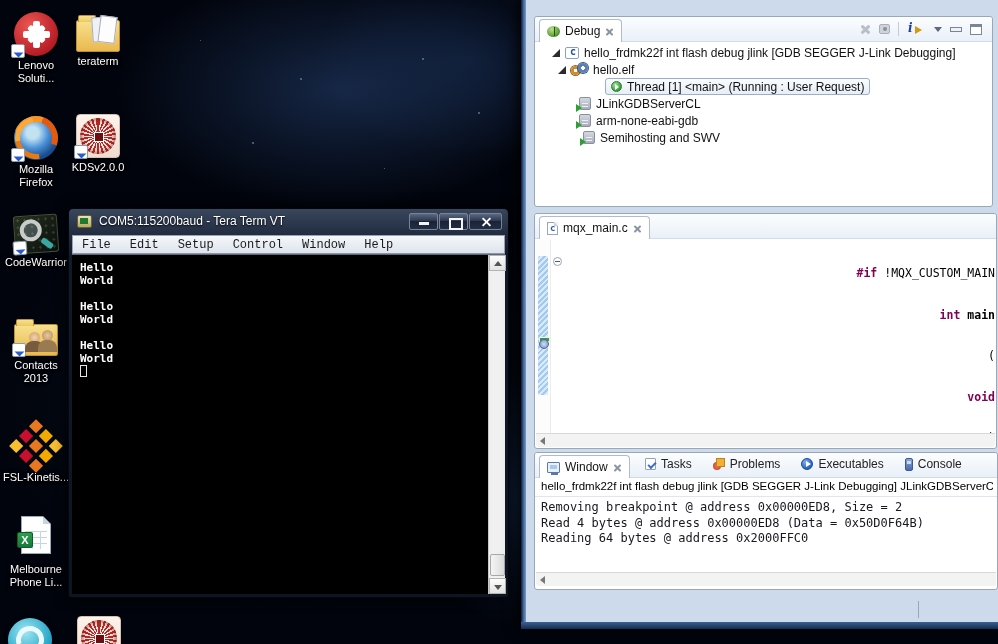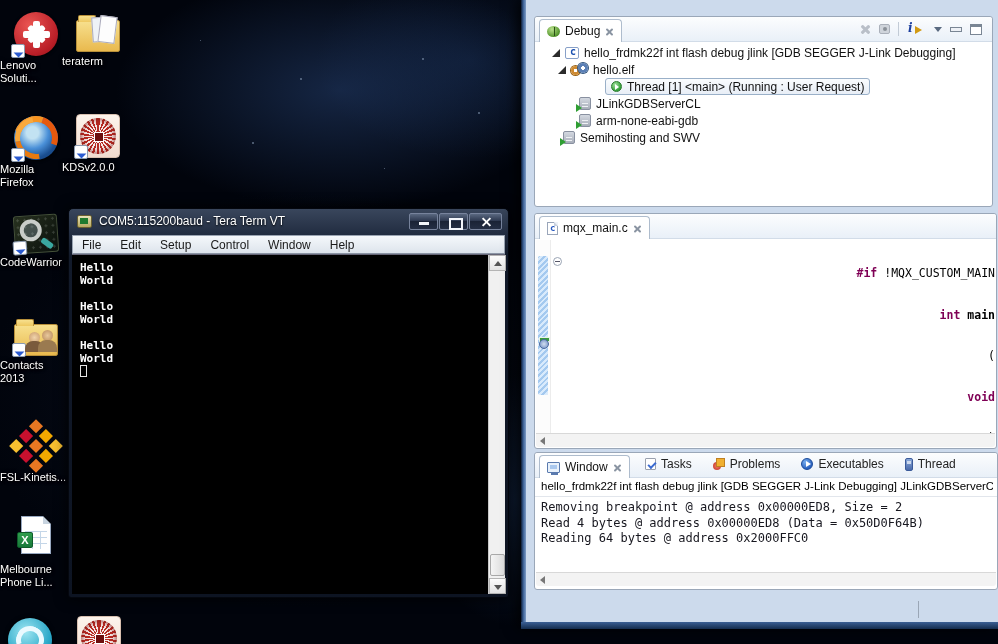--- a/index.html
+++ b/index.html
@@ -10,21 +10,21 @@
   #desktop { position:absolute; inset:0;
     background:
       radial-gradient(ellipse 320px 170px at 340px 90px, rgba(42,72,124,.50), transparent 70%),
       radial-gradient(ellipse 220px 140px at 470px 60px, rgba(30,58,105,.35), transparent 70%),
       radial-gradient(ellipse 140px 180px at 516px 500px, rgba(36,70,120,.40), transparent 70%),
       radial-gradient(ellipse 400px 260px at 300px 400px, rgba(10,18,34,.8), transparent 80%),
       #01040c; }
   .star { position:absolute; width:2px; height:2px; border-radius:50%; background:#aabdd8; opacity:.55; }
 
   
-  .dico { position:absolute; width:72px; cursor:default; }
+  .dico { position:absolute; width:72px; text-align:center; cursor:default; }
   .dimg { position:relative; width:44px; height:44px; margin:0 auto; }
   .dlabel { margin-top:3px; font-size:11px; line-height:13px; color:#fff; white-space:pre-line;
             text-shadow:1px 1px 2px #000,0 0 4px #000; }
   .sc { position:absolute; left:-3px; bottom:-2px; width:14px; height:14px; background:#fff;
         border:1px solid #8a9ab0; border-radius:2px; }
   .sc::after { content:""; position:absolute; left:3px; top:4px; width:0; height:0;
         border-left:7px solid #2a5ad0; border-top:7px solid transparent; transform:rotate(-45deg); }
 
   .i-lenovo { border-radius:50%; background:radial-gradient(circle at 35% 30%, #ea5552, #bb1f28 68%, #8d1018); box-shadow:0 1px 3px #000; }
   .i-lenovo .bar { position:absolute; left:50%; top:50%; width:27px; height:7px; margin:-3.5px 0 0 -13.5px; background:#fff; border-radius:2px; }
@@ -92,21 +92,21 @@
       background:linear-gradient(180deg,#5a6880 0%,#2e3950 45%,#1a2336 50%,#242e44 100%); }
   .tbtn-close { width:33px; }
   .tbtn-min::after { content:""; position:absolute; left:9px; bottom:4px; width:10px; height:3px; background:#f2f5fa; }
   .tbtn-max::after { content:""; position:absolute; left:9px; top:4px; width:10px; height:8px; border:2px solid #f2f5fa; }
   .tbtn-close::before, .tbtn-close::after { content:""; position:absolute; left:11px; top:7px; width:11px; height:2px; background:#fff; }
   .tbtn-close::before { transform:rotate(45deg); }
   .tbtn-close::after { transform:rotate(-45deg); }
   .tt-menu { position:absolute; left:3px; right:3px; top:26px; height:19px;
       background:linear-gradient(180deg,#f5f8fb,#dde4ec); border:1px solid #9aa4b2; border-bottom-color:#8a94a4;
       font-size:12px; color:#1a1a1a; display:flex; align-items:center; padding-left:9px; gap:19px; }
-  .tt-menu span { cursor:default; }
+  .tt-menu span { cursor:default;font-family:Liberation Mono, monospace; }
   .tt-content { position:absolute; left:3px; right:3px; top:45px; bottom:3px; background:#000; border-top:1px solid #667; }
   .tt-term { position:absolute; left:8px; top:6px; color:#fff; font:bold 11px/13px "DejaVu Sans Mono",monospace; white-space:pre; }
   .tt-cursor { position:absolute; left:8px; top:110px; width:7px; height:12px; border:1px solid #e6e6e6; }
   .tt-vsb { position:absolute; right:0; top:0; bottom:0; width:17px; background:#f0f0f0; border-left:1px solid #c8c8c8; }
   .sb-btn { position:absolute; left:0; width:17px; height:16px; background:linear-gradient(180deg,#fdfdfd,#e4e4e4); border:1px solid #b4b4b4; }
   .sb-up { top:0; } .sb-dn { bottom:0; }
   .sb-up::after { content:""; position:absolute; left:4px; top:5px; border:4px solid transparent; border-bottom:5px solid #555; border-top:none; }
   .sb-dn::after { content:""; position:absolute; left:4px; top:6px; border:4px solid transparent; border-top:5px solid #555; border-bottom:none; }
   .tt-thumb { position:absolute; left:1px; bottom:18px; width:15px; height:22px; background:linear-gradient(90deg,#f4f4f4,#dcdcdc); border:1px solid #a8a8a8; border-radius:2px; }
 
@@ -383,21 +383,21 @@
         </span>
       </div>
       <div class="trow" style="padding-left:44px">
         <span class="ic-proc"></span>
         <span>JLinkGDBServerCL</span>
       </div>
       <div class="trow" style="padding-left:44px">
         <span class="ic-proc"></span>
         <span>arm-none-eabi-gdb</span>
       </div>
-      <div class="trow" style="padding-left:28px">
+      <div class="trow" style="padding-left:48px">
         <span class="ic-proc"></span>
         <span>Semihosting and SWV</span>
       </div>
     </div>
   </div>
 
   <div class="epanel" id="editor-panel">
     <div class="ephead">
       <div class="etab">
         <span class="ic-cfile"></span>
@@ -444,21 +444,21 @@
         <span class="itab">
           <span class="ic-prob"></span>
           <span>Problems</span>
         </span>
         <span class="itab">
           <span class="ic-exec"></span>
           <span>Executables</span>
         </span>
         <span class="itab">
           <span class="ic-mem"></span>
-          <span>Thread</span>
+          <span>Console</span>
         </span>
       </div>
     </div>
     <div class="ctitle">hello_frdmk22f int flash debug jlink [GDB SEGGER J-Link Debugging] JLinkGDBServerCL</div>
     <div class="csep"></div>
     <div class="clines">
       <div>Removing breakpoint @ address 0x00000ED8, Size = 2</div>
       <div>Read 4 bytes @ address 0x00000ED8 (Data = 0x50D0F64B)</div>
       <div>Reading 64 bytes @ address 0x2000FFC0</div>
     </div>

